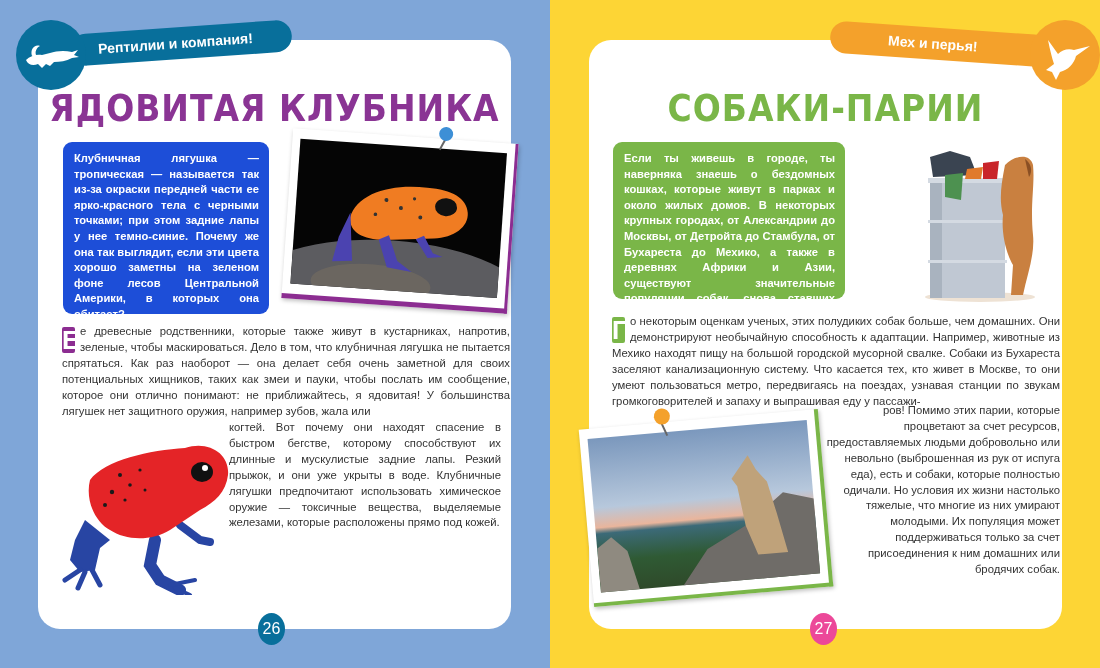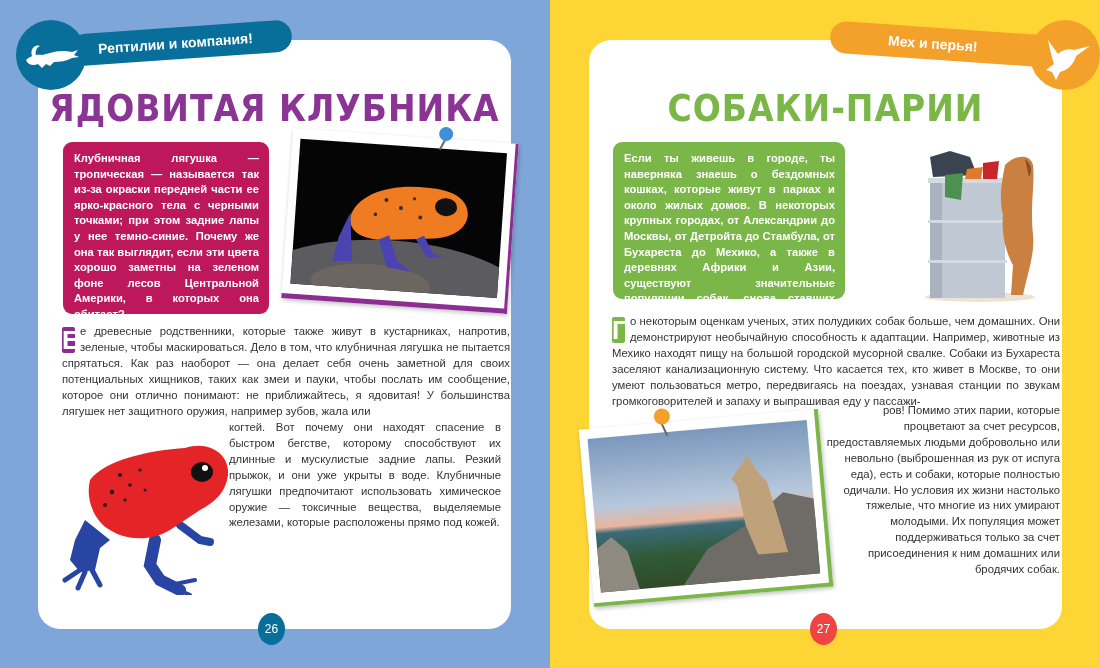--- a/index.html
+++ b/index.html
@@ -18,38 +18,38 @@
   .badge-circle { position: absolute; width: 70px; height: 70px; border-radius: 50%; }
   .badge-left { left: 16px; top: 20px; background: #086f9b; }
   .badge-right { left: 480px; top: 20px; background: #f4a12b; }
   .badge-circle svg { position: absolute; left: 0; top: 0; }
 
   .title { position: absolute; font-family: "DejaVu Sans", sans-serif; font-weight: bold; font-size: 33px; letter-spacing: 1px; text-align: center; transform: scaleY(1.15); }
   .title-left { left: 38px; width: 473px; top: 88px; color: #8a3494; }
   .title-right { left: 39px; width: 473px; top: 88px; color: #7ab648; }
 
   .intro { position: absolute; border-radius: 9px; color: #fff; font-weight: bold; font-size: 11.2px; line-height: 15.6px; padding: 9px 10px 0 11px; font-family: "Liberation Sans", sans-serif; text-align: justify; }
-  .intro-left { left: 63px; top: 142px; width: 206px; height: 172px; background: #be185d; }
+  .intro-left { left: 63px; top: 142px; width: 206px; height: 172px; background: #1d4ed8; }
   .intro-right { left: 63px; top: 142px; width: 232px; height: 157px; background: #7ab648; }
 
   .body { position: absolute; font-family: "Liberation Sans", sans-serif; font-size: 11.3px; line-height: 15.9px; color: #333; text-align: justify; }
   .dropcap { float: left; font-weight: bold; color: #fff; width: 13px; height: 26px; margin: 3px 5px 0 0; border-radius: 2px; font-size: 26px; line-height: 26px; text-align: center; }
   .dropcap-left { background: #8c2d91; }
   .dropcap-right { background: #7ab648; }
 
   .photo { position: absolute; background: #fff; box-shadow: 1px 2px 4px rgba(0,0,0,.25); }
   .photo-left { left: 287px; top: 136px; width: 226px; height: 170px; transform: rotate(4deg); border-bottom: 5px solid #8c2d91; border-right: 3px solid #8c2d91; }
   .photo-right { left: 586px; top: 419px; width: 240px; height: 178px; transform: rotate(-5deg); border-bottom: 4px solid #7ab648; border-right: 4px solid #7ab648; }
   .photo-inner { position: absolute; left: 8px; top: 10px; right: 8px; bottom: 10px; overflow: hidden; }
   .pin { position: absolute; width: 14px; height: 14px; border-radius: 50%; }
   .pin-line { position: absolute; width: 2px; height: 16px; background: #666; transform: rotate(25deg); }
 
-  .page-num { position: absolute; width: 27px; height: 32px; border-radius: 50%; color: #fff; font-size: 12px; display: flex; align-items: center; justify-content: center; font-family: "Liberation Sans", sans-serif; }
+  .page-num { position: absolute; width: 27px; height: 32px; border-radius: 50%; color: #fff; font-size: 16px; display: flex; align-items: center; justify-content: center; font-family: "Liberation Sans", sans-serif; }
   .num-left { left: 258px; top: 613px; background: #086f9b; }
-  .num-right { left: 1028px; top: 613px; background: #ef4444; }
+  .num-right { left: 1028px; top: 613px; background: #ec4899; }
 </style>
 </head>
 <body>
 
 <div class="page page-left">
   <div class="card"></div>
 
   <div class="tag tag-left">
     <span>Рептилии и компания!</span>
   </div>

